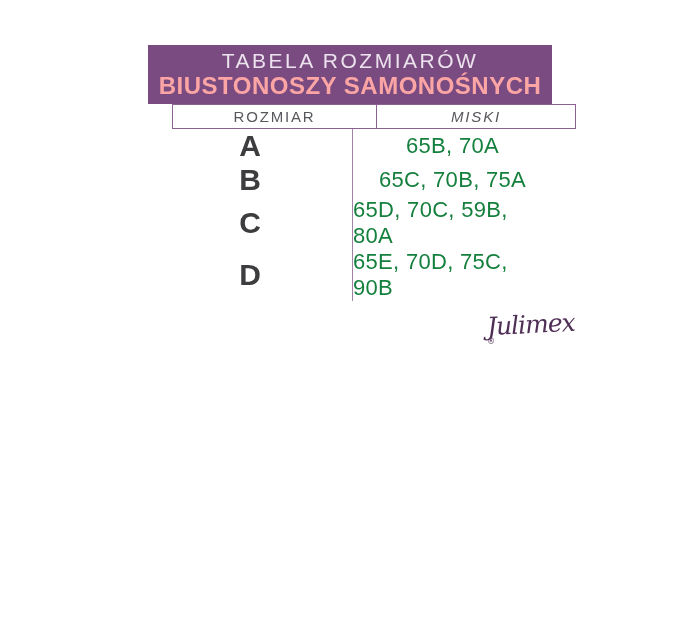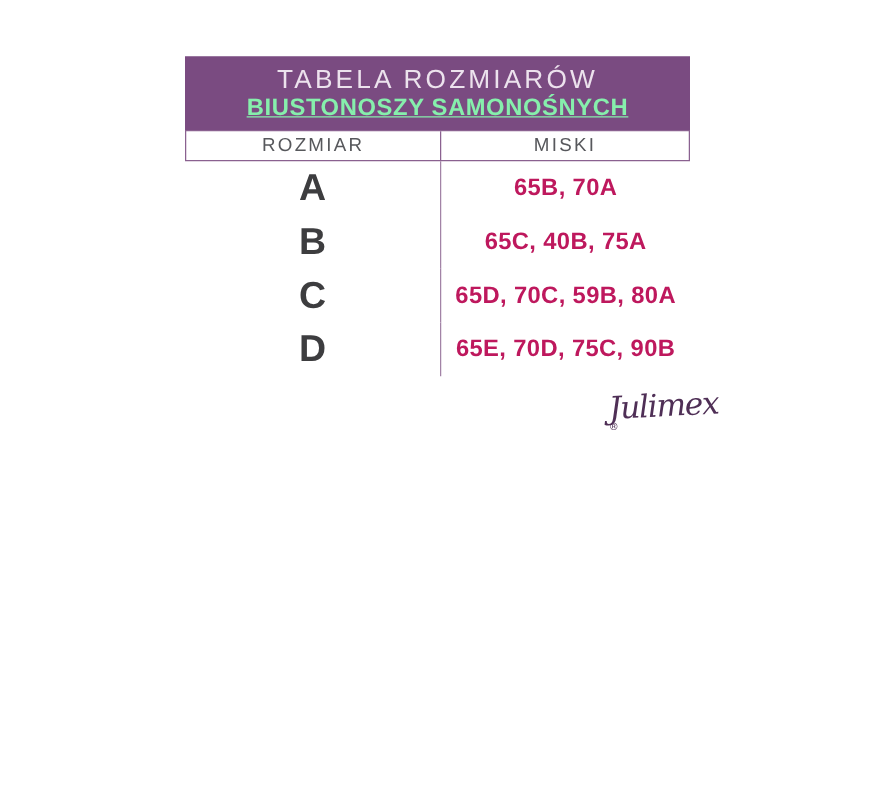--- a/index.html
+++ b/index.html
@@ -32,43 +32,43 @@
     line-height: 1.12;
   }
   .title-line1 {
     color: #ece2ed;
     font-size: 21px;
     font-weight: 300;
     letter-spacing: 2.5px;
     white-space: nowrap;
   }
   .title-line2 {
-    color: #86efac;
-    font-size: 19px;
+    color: #fca5a5;
+    font-size: 24px;
     font-weight: 700;
     letter-spacing: 0.5px;
     white-space: nowrap;
-    text-decoration: underline;
   }
   .table-head {
     width: 100%;
     height: 25px;
     border: 1px solid var(--border, #8a6190);
     display: flex;
+    margin-left: 24px;
   }
   .th {
     display: flex;
     align-items: center;
     justify-content: center;
     font-size: 15px;
     color: #57585c;
     letter-spacing: 1.8px;
   }
   .th-left { width: 50.5%; }
-  .th-right { width: 49.5%; border-left: 1px solid var(--border, #8a6190); }
+  .th-right { width: 49.5%; border-left: 1px solid var(--border, #8a6190); font-style: italic; }
   .table-body {
     width: 100%;
     height: 172px;
     display: flex;
     flex-direction: column;
   }
   .trow {
     flex: 1;
     display: flex;
   }
@@ -80,23 +80,23 @@
     font-size: 30px;
     font-weight: 700;
     color: #3d3d3f;
   }
   .cell-cups {
     width: 49.5%;
     border-left: 1px solid var(--divider, #a283a6);
     display: flex;
     align-items: center;
     justify-content: center;
-    font-size: 19px;
-    font-weight: 700;
-    color: #be185d;
+    font-size: 22px;
+    font-weight: 400;
+    color: #15803d;
     letter-spacing: 0.3px;
   }
   .brand {
     position: absolute;
     left: 487px; top: 310px;
     width: 90px;
     height: 40px;
   }
   .brand-name {
     font-family: "DejaVu Serif", "Liberation Serif", serif;
@@ -133,21 +133,21 @@
       <div class="th th-right">MISKI</div>
     </div>
 
     <div class="table-body">
       <div class="trow">
         <div class="cell-size">A</div>
         <div class="cell-cups">65B, 70A</div>
       </div>
       <div class="trow">
         <div class="cell-size">B</div>
-        <div class="cell-cups">65C, 40B, 75A</div>
+        <div class="cell-cups">65C, 70B, 75A</div>
       </div>
       <div class="trow">
         <div class="cell-size">C</div>
         <div class="cell-cups">65D, 70C, 59B, 80A</div>
       </div>
       <div class="trow">
         <div class="cell-size">D</div>
         <div class="cell-cups">65E, 70D, 75C, 90B</div>
       </div>
     </div>

